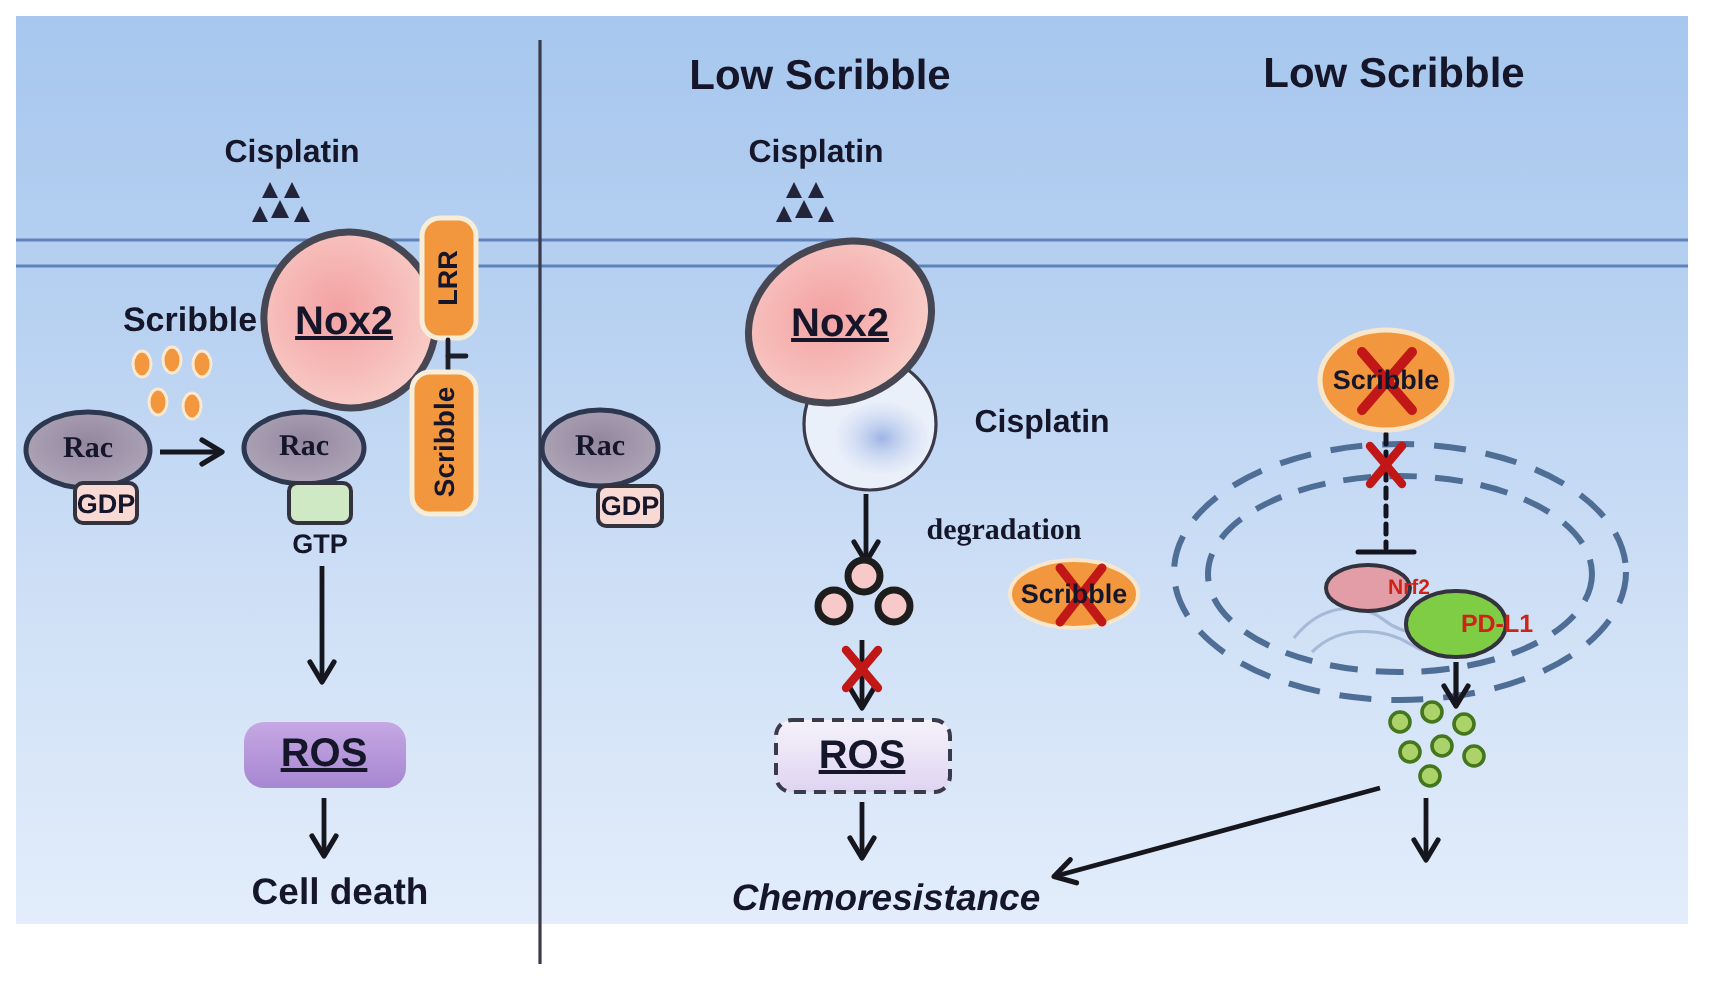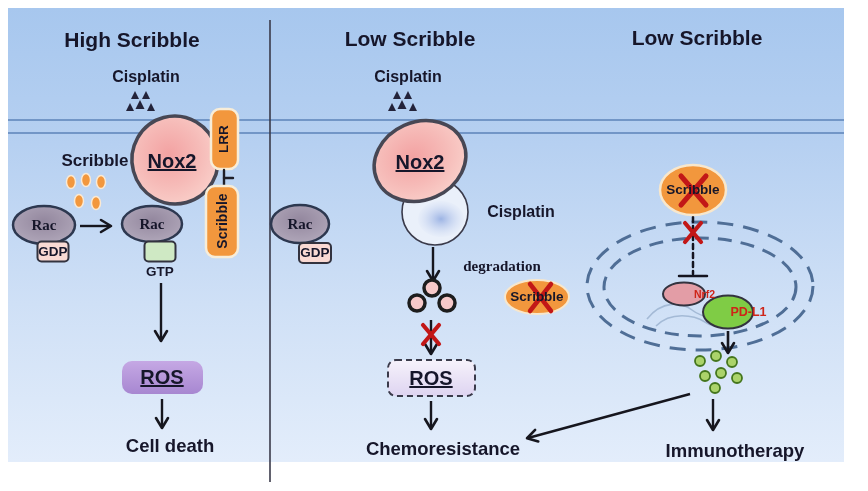--- a/index.html
+++ b/index.html
@@ -178,21 +178,20 @@
       <circle cx="721" cy="373" r="5"></circle>
         <circle cx="737" cy="378" r="5"></circle>
       <circle cx="715" cy="388" r="5"></circle>
     </g>
 
     <line x1="713" y1="399" x2="713" y2="429" stroke="#16161E" stroke-width="2.4" marker-end="url(#ah)"></line>
 
     <line x1="690" y1="394" x2="528" y2="438" stroke="#16161E" stroke-width="2.4" marker-end="url(#ah)"></line>
   </svg>
 
-  <span class="lbl title" style="left:132px;top:39px;">High Scribble</span>
   <span class="lbl title" style="left:410px;top:38px;">Low Scribble</span>
   <span class="lbl title" style="left:697px;top:37px;">Low Scribble</span>
 
   <span class="lbl f16" style="left:146px;top:77px;">Cisplatin</span>
   <span class="lbl f16" style="left:408px;top:77px;">Cisplatin</span>
 
   <span class="lbl f17" style="left:95px;top:160px;">Scribble</span>
   <span class="lbl f20" style="left:172px;top:161px;">Nox2</span>
   <span class="lbl f20" style="left:420px;top:162px;">Nox2</span>
 
@@ -206,20 +205,19 @@
   <span class="lbl f15" style="left:300px;top:224px;">Rac</span>
   <span class="lbl f13" style="left:315px;top:253px;">GDP</span>
 
   <span class="lbl f20" style="left:162px;top:377px;">ROS</span>
   <span class="lbl f18" style="left:170px;top:446px;">Cell death</span>
 
   <span class="lbl f16" style="left:521px;top:212px;">Cisplatin</span>
   <span class="lbl f15" style="left:489px;top:266px;margin-left:13px;">degradation</span>
   <span class="lbl f13" style="left:537px;top:297px;">Scribble</span>
   <span class="lbl f20" style="left:431px;top:378px;">ROS</span>
-  <span class="lbl f18" style="left:443px;top:449px;">Chemoresistance</span>
+  <span class="lbl f18" style="left:443px;top:449px;font-style:italic;">Chemoresistance</span>
 
   <span class="lbl f13" style="left:693px;top:190px;">Scribble</span>
   <span class="lbl f10 red" style="left:684px;top:294px;">Nrf2</span>
   <span class="lbl f12 red" style="left:728px;top:312px;">PD-L1</span>
-  <span class="lbl f18" style="left:735px;top:451px;">Immunotherapy</span>
 
 </div>
 
 </body></html>

